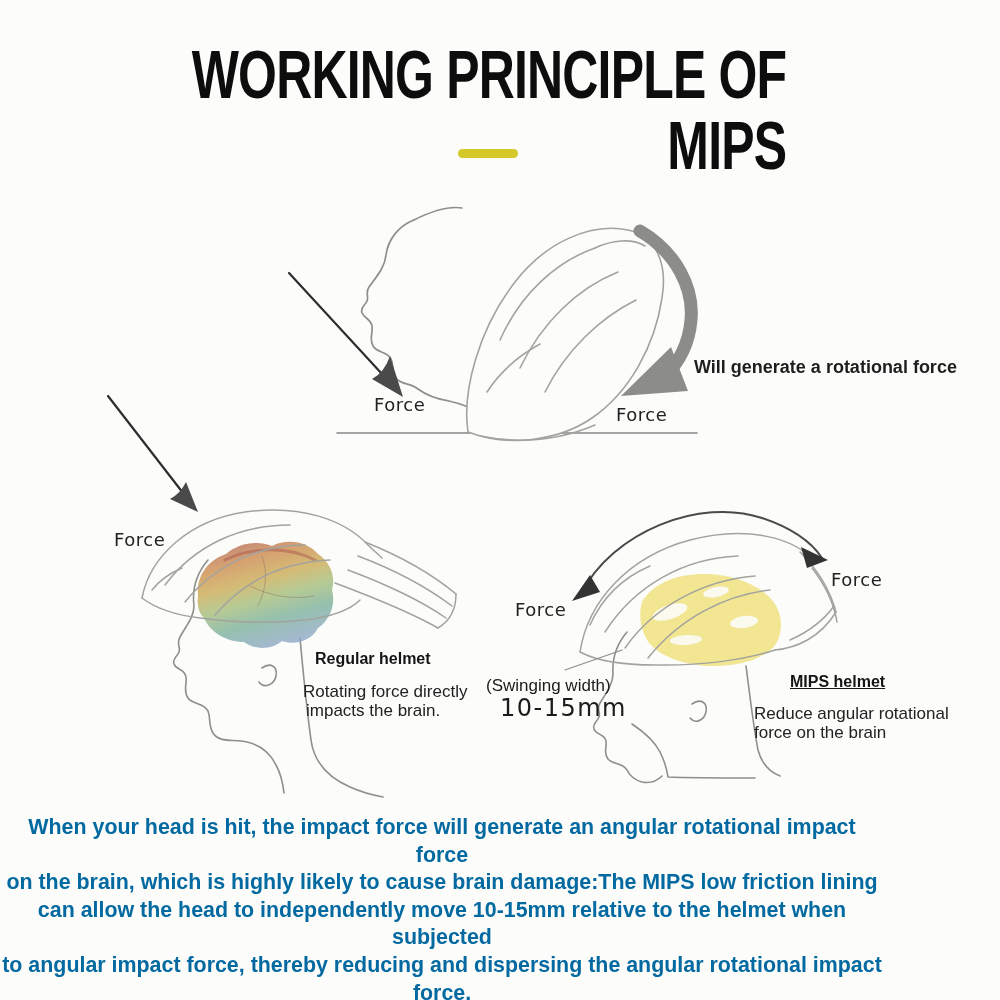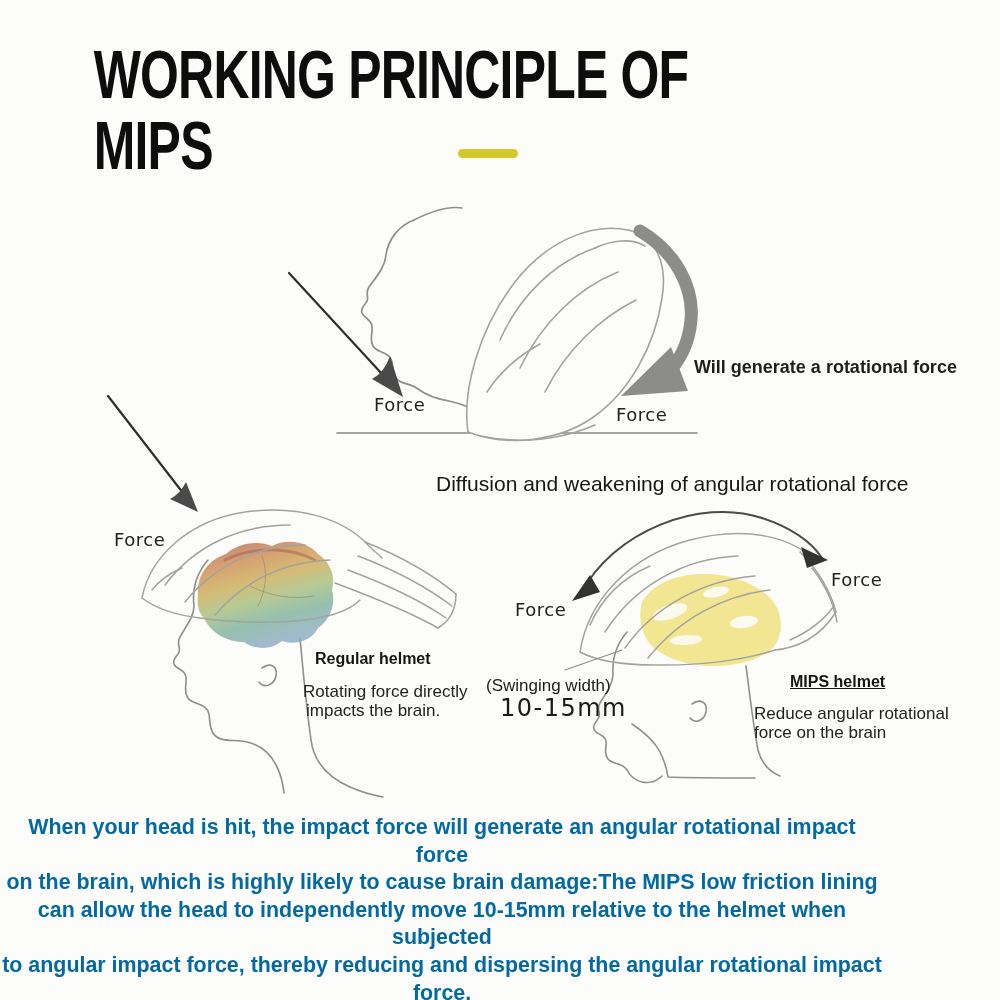--- a/index.html
+++ b/index.html
@@ -1,21 +1,21 @@
 <!DOCTYPE html>
 <html><head>
 <meta charset="utf-8">
 <style>
   html,body{margin:0;padding:0;}
   body{width:1000px;height:1000px;background:#fcfcfa;font-family:"Liberation Sans",sans-serif;}
   #canvas{position:relative;width:1000px;height:1000px;overflow:hidden;background:#fcfcfa;}
   svg.art{position:absolute;left:0;top:0;width:1000px;height:1000px;}
   .label{position:absolute;white-space:nowrap;color:#1c1c1c;}
   .hand{font-family:"DejaVu Sans",sans-serif;}
-  .title-wrap{position:absolute;left:0;top:40px;width:852px;text-align:left;}
+  .title-wrap{position:absolute;left:0;top:40px;width:852px;text-align:right;padding-left:28px;}
   .title-inner{display:inline-block;font-size:64px;font-weight:800;letter-spacing:-1px;color:#0d0d0d;
                transform:scale(0.78,1.06);transform-origin:center top;line-height:1.05;}
   .divider{position:absolute;left:458px;top:149px;width:60px;height:9px;border-radius:5px;background:#d5c829;}
   .force{font-size:18px;letter-spacing:0.5px;color:#222;}
   .headhit{left:754px;top:317px;font-size:36px;letter-spacing:2px;color:#1e1e1e;}
   .headhit-cap{left:694px;top:357px;font-size:18px;color:#1e1e1e;font-weight:bold;}
   .diffusion{left:436px;top:472px;font-size:21px;color:#161616;}
   .dname{font-size:16px;font-weight:700;color:#151515;}
   .dcap{font-size:17px;color:#222;}
   .swing-label{left:486px;top:676px;font-size:17px;color:#1b1b1b;}
@@ -151,21 +151,20 @@
 
   <div class="label force hand" style="left:374px;top:394px;">Force</div>
   <div class="label force hand" style="left:616px;top:404px;">Force</div>
   <div class="label headhit-cap">Will generate a rotational force</div>
 
   <div class="label force hand" style="left:114px;top:529px;">Force</div>
   <div class="label dname" style="left:315px;top:650px;">Regular helmet</div>
   <div class="label dcap" style="left:303px;top:682px;text-align:right;">Rotating force directly</div>
   <div class="label dcap" style="left:306px;top:701px;">impacts the brain.</div>
 
-  <div class="label diffusion">Diffusion and weakening of angular rotational force</div>
   <div class="label force hand" style="left:515px;top:599px;">Force</div>
   <div class="label force hand" style="left:831px;top:569px;">Force</div>
   <div class="label swing-label">(Swinging width)</div>
   <div class="label swing-value">10-15mm</div>
   <div class="label dname" style="left:790px;top:673px;text-decoration:underline;">MIPS helmet</div>
   <div class="label dcap" style="left:754px;top:704px;">Reduce angular rotational</div>
   <div class="label dcap" style="left:754px;top:723px;">force on the brain</div>
 
   <div class="footer">
     <div>When your head is hit, the impact force will generate an angular rotational impact force</div>

